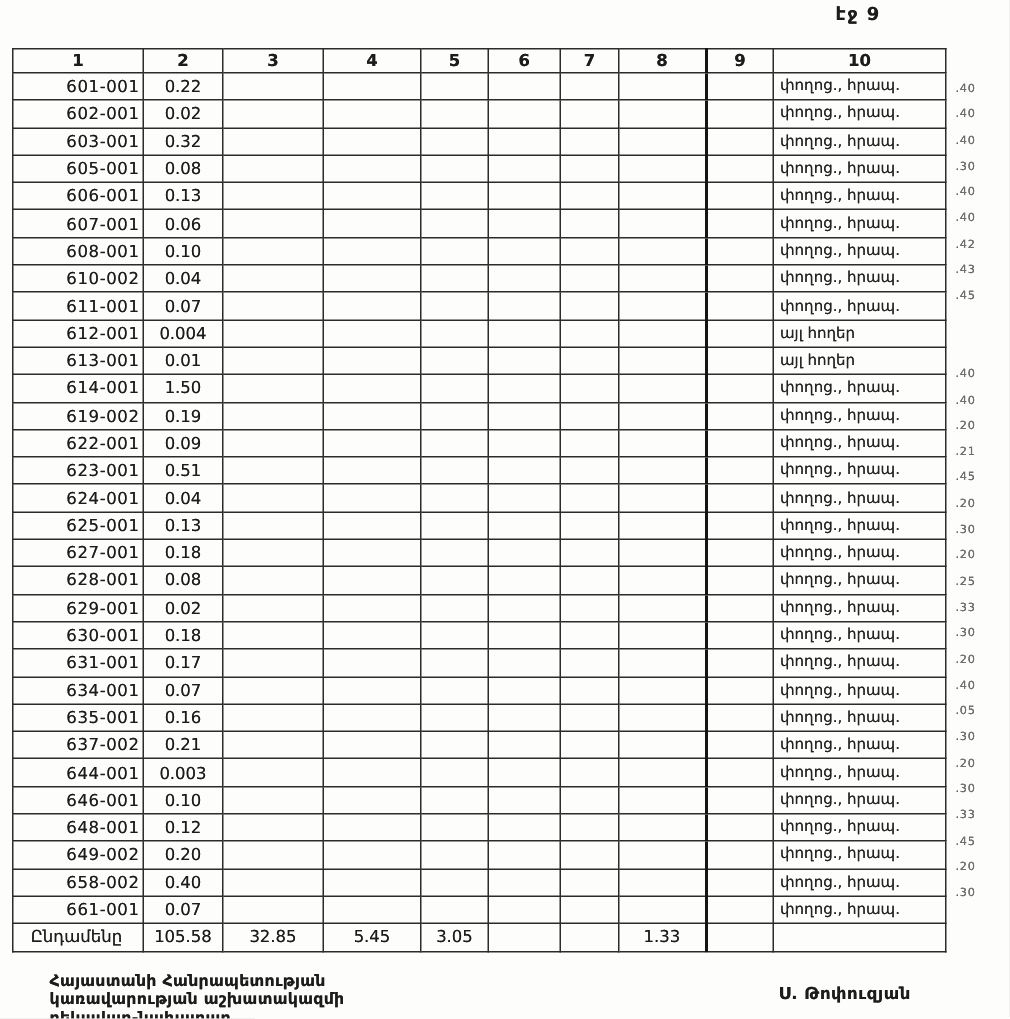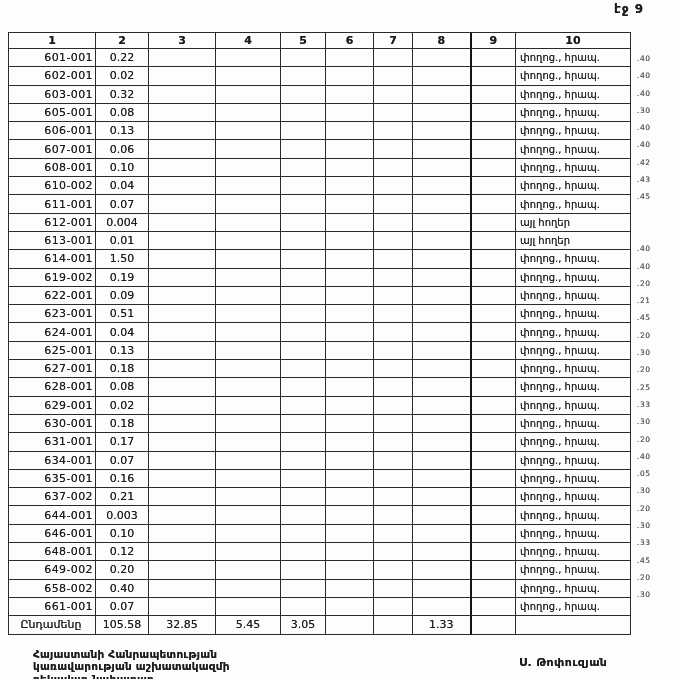--- a/index.html
+++ b/index.html
@@ -3,21 +3,21 @@
 <meta charset="utf-8">
 <style>
   html,body{margin:0;padding:0;background:#e8e8e8;}
   .page{
     position:relative; width:673px; height:679px; margin:0 auto;
     background:#fdfdfb; overflow:hidden;
     font-family:"DejaVu Sans", sans-serif; color:#1c1c1c;
   }
   .page *{text-shadow:0 0 0.35px rgba(20,20,20,0.75);}
   .page-num{
-    position:absolute; left:614px; top:2px;
+    position:absolute; left:557px; top:2px;
     font-size:12px; font-weight:bold; letter-spacing:1px;
   }
   table.doc-table{
     position:absolute; left:8px; top:32px; width:622px;
     border-collapse:collapse; table-layout:fixed;
     border:1.6px solid #161616;
   }
   .doc-table th{
     height:15px; font-size:11px; font-weight:bold; text-align:center;
     border:1px solid #2b2b2b; padding:0; vertical-align:middle;

